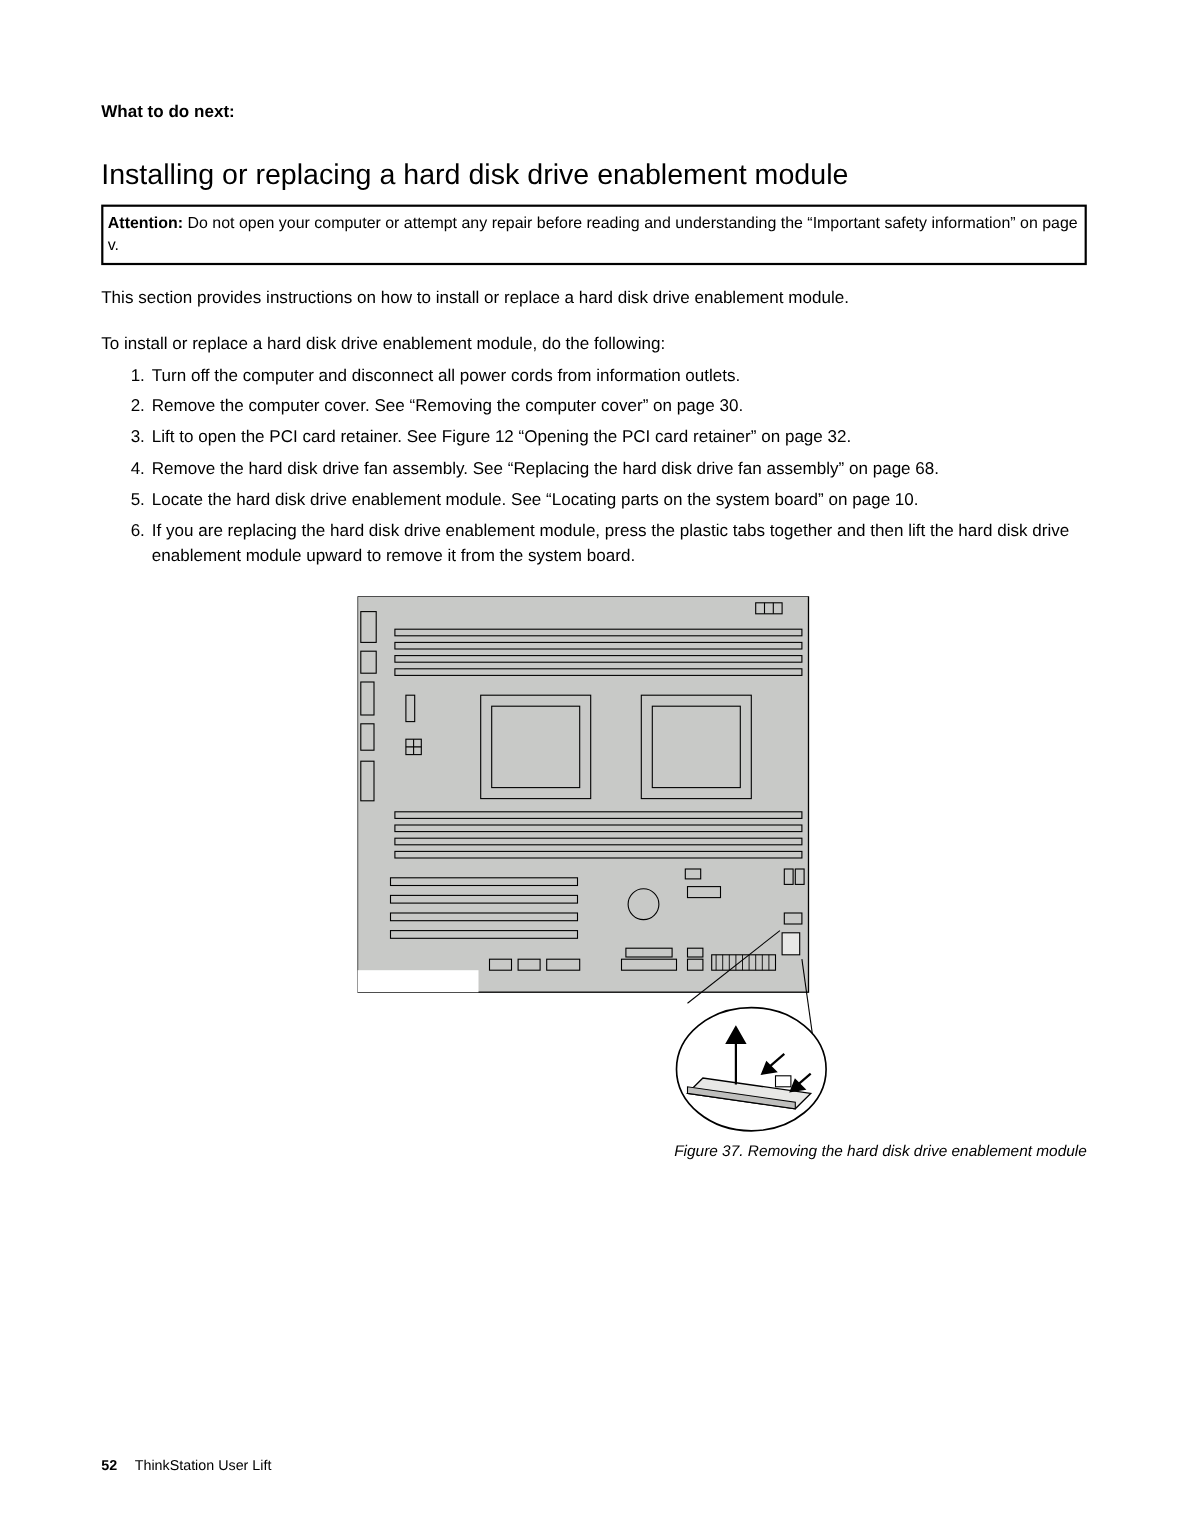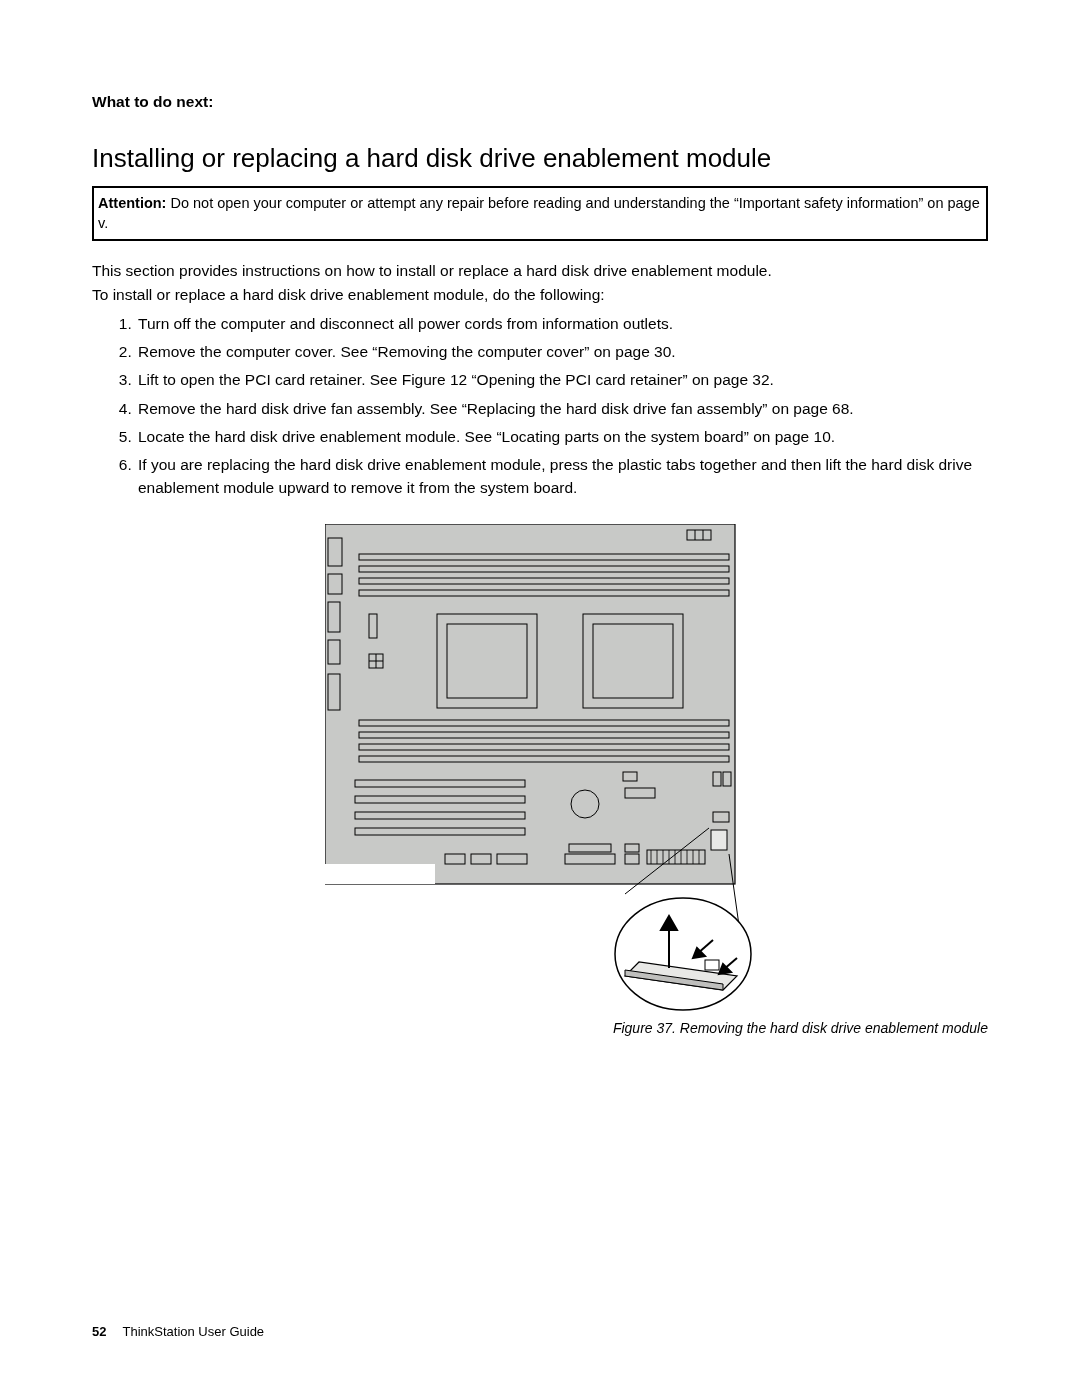--- a/index.html
+++ b/index.html
@@ -40,20 +40,21 @@
   }
   .attention-box {
     border: 2px solid #000;
     padding: 6px 4px;
     margin-bottom: 18px;
     font-size: 14.5px;
     line-height: 1.35;
   }
   .attention-box b { font-weight: bold; }
   p.para {
+    margin-bottom: 18px;
   }
   ol.steps {
     list-style: decimal;
     padding-left: 44px;
     margin-bottom: 24px;
   }
   ol.steps li {
     padding-left: 2px;
     margin-bottom: 5px;
   }
@@ -205,14 +206,14 @@
       </g>
 
       <rect x="22" y="6" width="14" height="10" fill="none" stroke="#000"></rect>
     </g>
   </svg>
 
   <div class="fig-caption">Figure 37.  Removing the hard disk drive enablement module</div>
 </div>
 
 <div class="footer">
-  <span class="pageno">52</span><span>ThinkStation User Guide</span>
+  <span class="pageno">52</span><span>ThinkStation User Lift</span>
 </div>
 
 </body></html>

